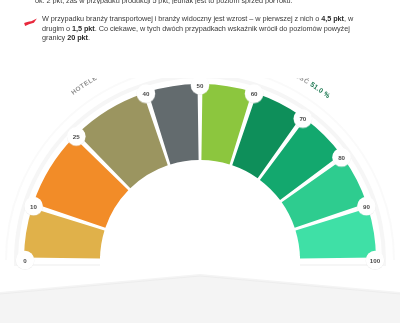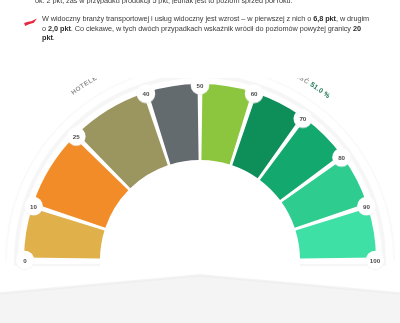--- a/index.html
+++ b/index.html
@@ -97,21 +97,21 @@
 <body>
 
 <div class="text-block">
 
   <div class="line-cut">ok. 2 pkt, zaś w przypadku produkcji 5 pkt, jednak jest to poziom sprzed pół roku.</div>
 
   <div class="bullet-row">
     <svg class="bullet-mark" viewBox="0 0 20 12">
       <path d="M1.5 6.8 C4 5.5 7 4.8 11 4.2 L18.5 0.8 L14.5 6.4 C10 7.6 5.5 9.2 2.8 10.8 Z" fill="#e8283c"></path>
     </svg>
-    <div class="bullet-text"><span>W widoczny branży transportowej i usług widoczny jest wzrost – w pierwszej z nich o </span><b>6,8 pkt</b><span>, w drugim o </span><b>2,0 pkt</b><span>. Co ciekawe, w tych dwóch przypadkach wskaźnik wrócił do poziomów powyżej granicy </span><b>20 pkt</b><span>.</span></div>
+    <div class="bullet-text"><span>W przypadku branży transportowej i branży widoczny jest wzrost – w pierwszej z nich o </span><b>4,5 pkt</b><span>, w drugim o </span><b>1,5 pkt</b><span>. Co ciekawe, w tych dwóch przypadkach wskaźnik wrócił do poziomów powyżej granicy </span><b>20 pkt</b><span>.</span></div>
   </div>
 </div>
 
 <div class="gauge-wrap">
   <svg class="gauge-svg" width="400" height="245" viewBox="0 0 400 245">
 
     <defs>
       <clipPath id="clipHalf">
         <rect x="0" y="0" width="400" height="182"></rect>
       </clipPath>

